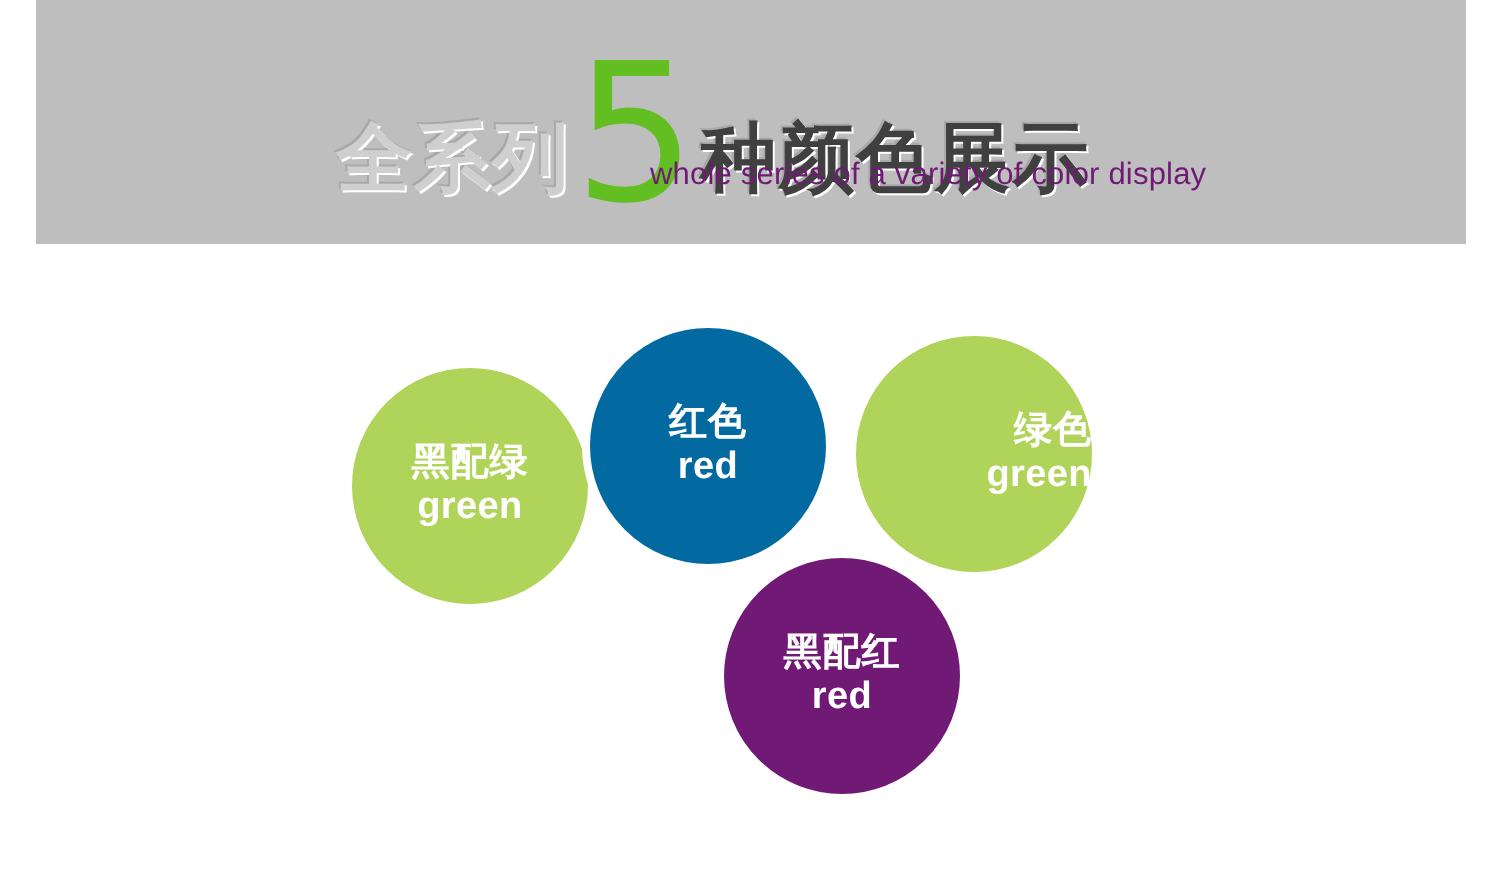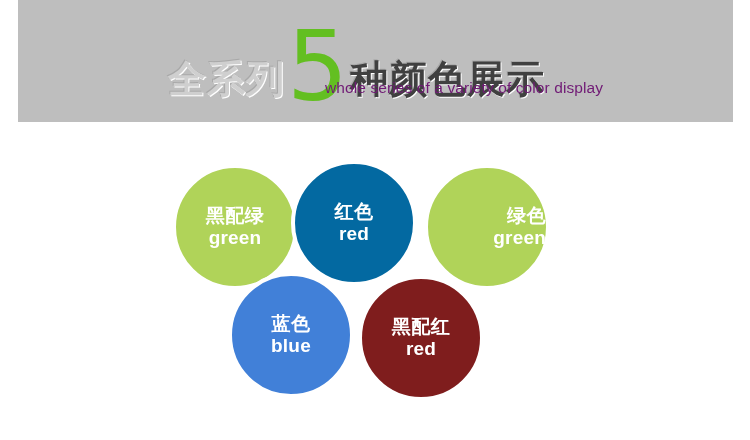--- a/index.html
+++ b/index.html
@@ -104,21 +104,21 @@
     letter-spacing: 0.5px;
   }
   .circle .en {
     font-size: 19px;
     font-weight: 700;
     line-height: 1.18;
     letter-spacing: 0.2px;
   }
 
   
-  .c-green-left  { left: 172px; top: 42px;  z-index: 1; }
+  .c-green-left  { left: 172px; top: 58px;  z-index: 1; }
   .c-green-right { left: 424px; top: 42px;  z-index: 1; }
   .c-red-top     { left: 291px; top: 38px;  z-index: 2; }
   .c-blue        { left: 228px; top: 150px; z-index: 3; }
   .c-red-bottom  { left: 358px; top: 153px; z-index: 4; }
 </style>
 </head>
 <body style="background: rgb(255, 255, 255);">
 
 <div id="root">
 
@@ -146,25 +146,21 @@
     <div class="circle c-red-top" style="background: #0369a1;">
       <span class="cn">红色</span>
       <span class="en">red</span>
     </div>
 
     <div class="circle c-green-right" style="background: rgb(176, 211, 89); align-items: flex-end;">
       <span class="cn">绿色</span>
       <span class="en">green</span>
     </div>
 
-    <div class="circle c-blue" style="background: rgb(65, 128, 216);">
-      <span class="cn">蓝色</span>
-      <span class="en">blue</span>
-    </div>
 
-    <div class="circle c-red-bottom" style="background: #7f1d1d;">
+    <div class="circle c-red-bottom" style="background: #701a75;">
       <span class="cn">黑配红</span>
       <span class="en">red</span>
     </div>
 
   </div>
 
 </div>
 
 </body></html>

